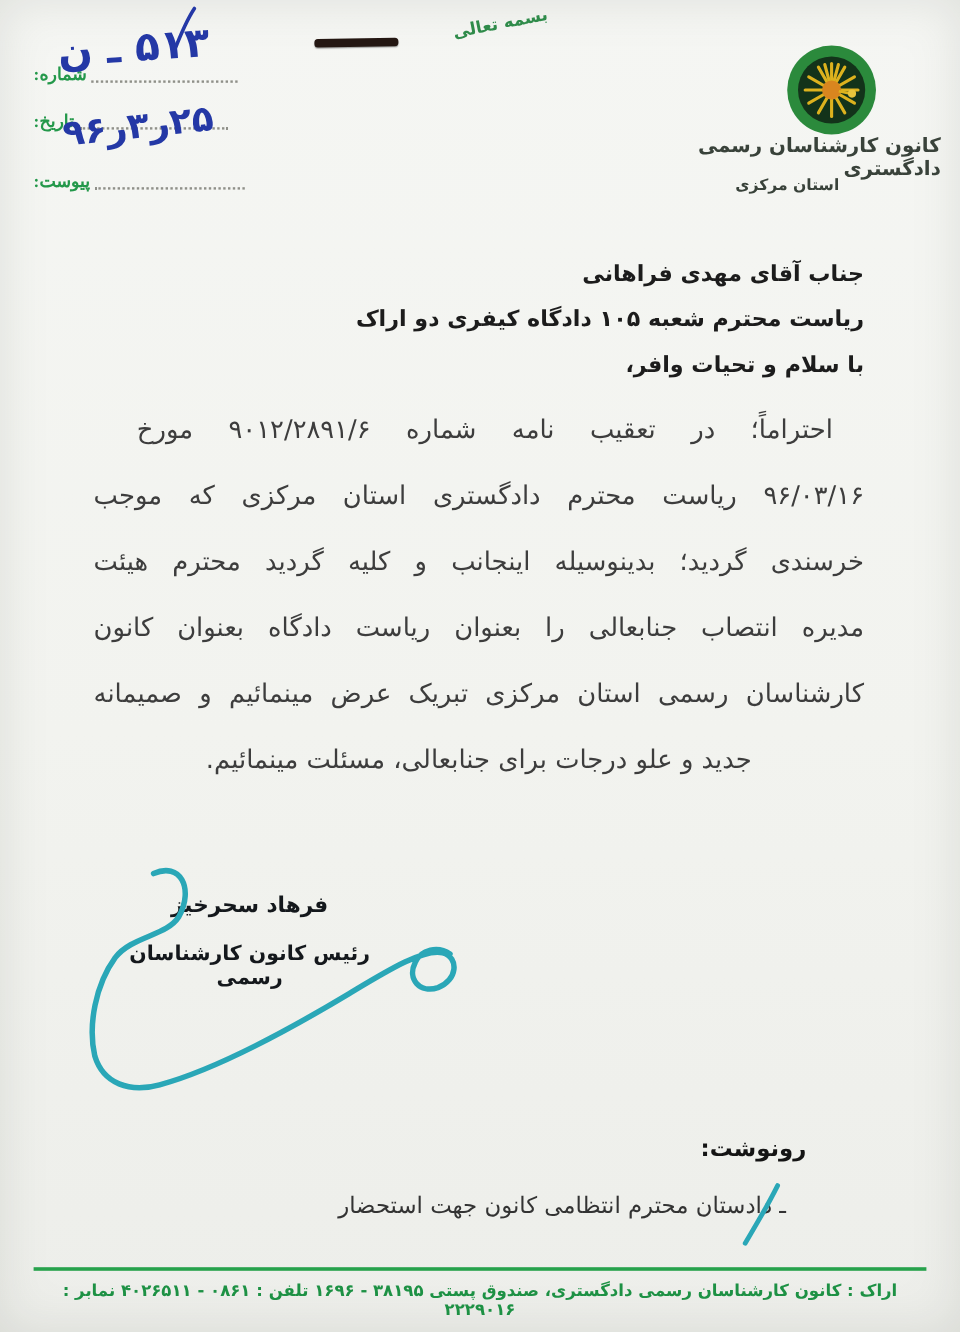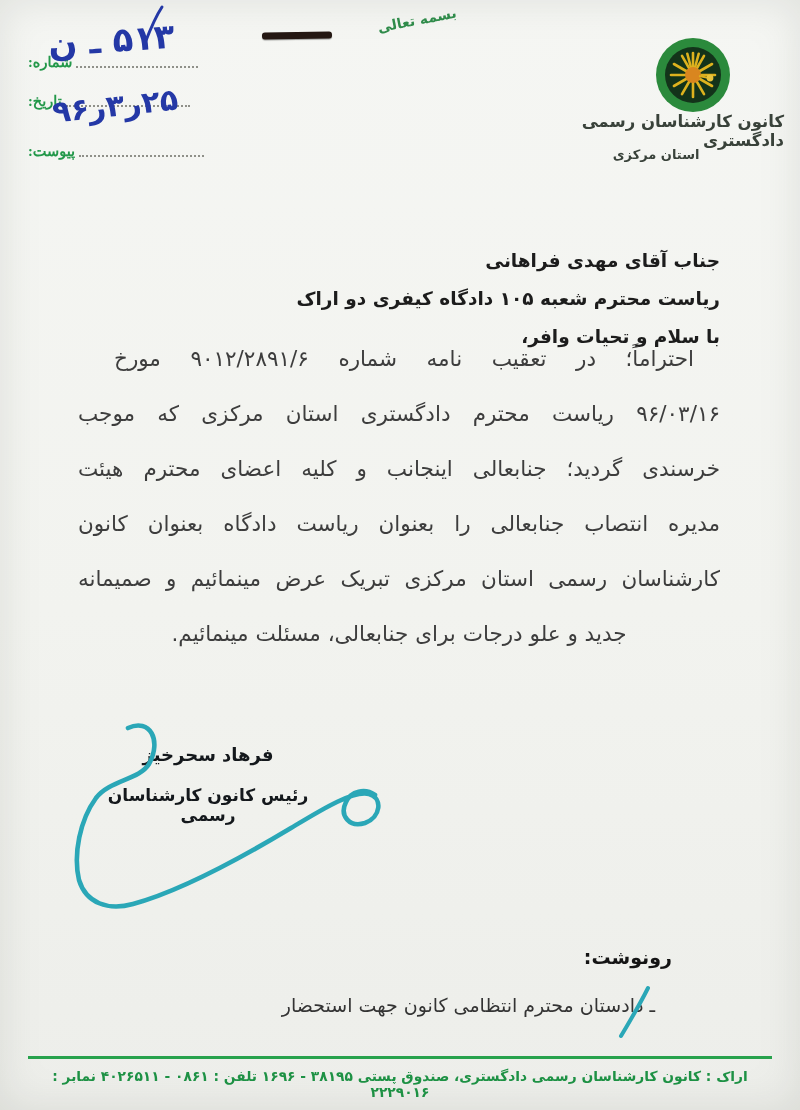--- a/index.html
+++ b/index.html
@@ -18,21 +18,21 @@
   .bismillah{position:absolute;left:372px;top:12px;width:90px;color:#2f8b4a;font-size:14px;
     transform:rotate(-11deg);text-align:center;font-weight:600;}
   .artifact-bar{position:absolute;left:262px;top:32px;width:70px;height:7px;background:#241712;
     border-radius:3px;transform:rotate(-1deg);box-shadow:0 1px 1px rgba(0,0,0,.35);}
   .org-name{position:absolute;right:16px;top:112px;width:256px;text-align:right;
     color:#39423a;font-size:16.5px;font-weight:bold;}
   .org-region{position:absolute;right:16px;top:147px;width:256px;text-align:center;
     color:#39423a;font-size:13px;font-weight:bold;}
   
   .recipient{position:absolute;right:80px;top:210px;text-align:right;color:#1c1c1c;
-    font-size:18.5px;font-weight:bold;line-height:38px;margin-top:32px;}
+    font-size:18.5px;font-weight:bold;line-height:38px;}
   
   .body-block{position:absolute;right:80px;left:78px;top:344px;color:#3d3d3d;font-size:21.5px;}
   .body-line{height:55px;text-align:justify;text-align-last:justify;line-height:30px;}
   .body-line.first{padding-right:26px;margin-left:36px;}
   .body-line.last{text-align-last:center;}
   
   .sig-text{position:absolute;left:82px;top:744px;width:252px;text-align:center;color:#14181c;}
   .sig-name{font-size:18px;font-weight:bold;margin-bottom:20px;}
   .sig-title{font-size:17px;font-weight:bold;}
   .sig-svg{position:absolute;left:50px;top:712px;}
@@ -103,21 +103,21 @@
 
   <div class="recipient">
     <div>جناب آقای مهدی فراهانی</div>
     <div>ریاست محترم شعبه ۱۰۵ دادگاه کیفری دو اراک</div>
     <div>با سلام و تحیات وافر،</div>
   </div>
 
   <div class="body-block">
     <div class="body-line first">احتراماً؛ در تعقیب نامه شماره ۹۰۱۲/۲۸۹۱/۶ مورخ</div>
     <div class="body-line">۹۶/۰۳/۱۶ ریاست محترم دادگستری استان مرکزی که موجب</div>
-    <div class="body-line">خرسندی گردید؛ جنابعالی اینجانب و کلیه اعضای محترم هیئت</div>
+    <div class="body-line">خرسندی گردید؛ بدینوسیله اینجانب و کلیه گردید محترم هیئت</div>
     <div class="body-line">مدیره انتصاب جنابعالی را بعنوان ریاست دادگاه بعنوان کانون</div>
     <div class="body-line">کارشناسان رسمی استان مرکزی تبریک عرض مینمائیم و صمیمانه</div>
     <div class="body-line last">جدید و علو درجات برای جنابعالی، مسئلت مینمائیم.</div>
   </div>
 
   <div class="sig-text">
     <div class="sig-name">فرهاد سحرخیز</div>
     <div class="sig-title">رئیس کانون کارشناسان رسمی</div>
   </div>
 

